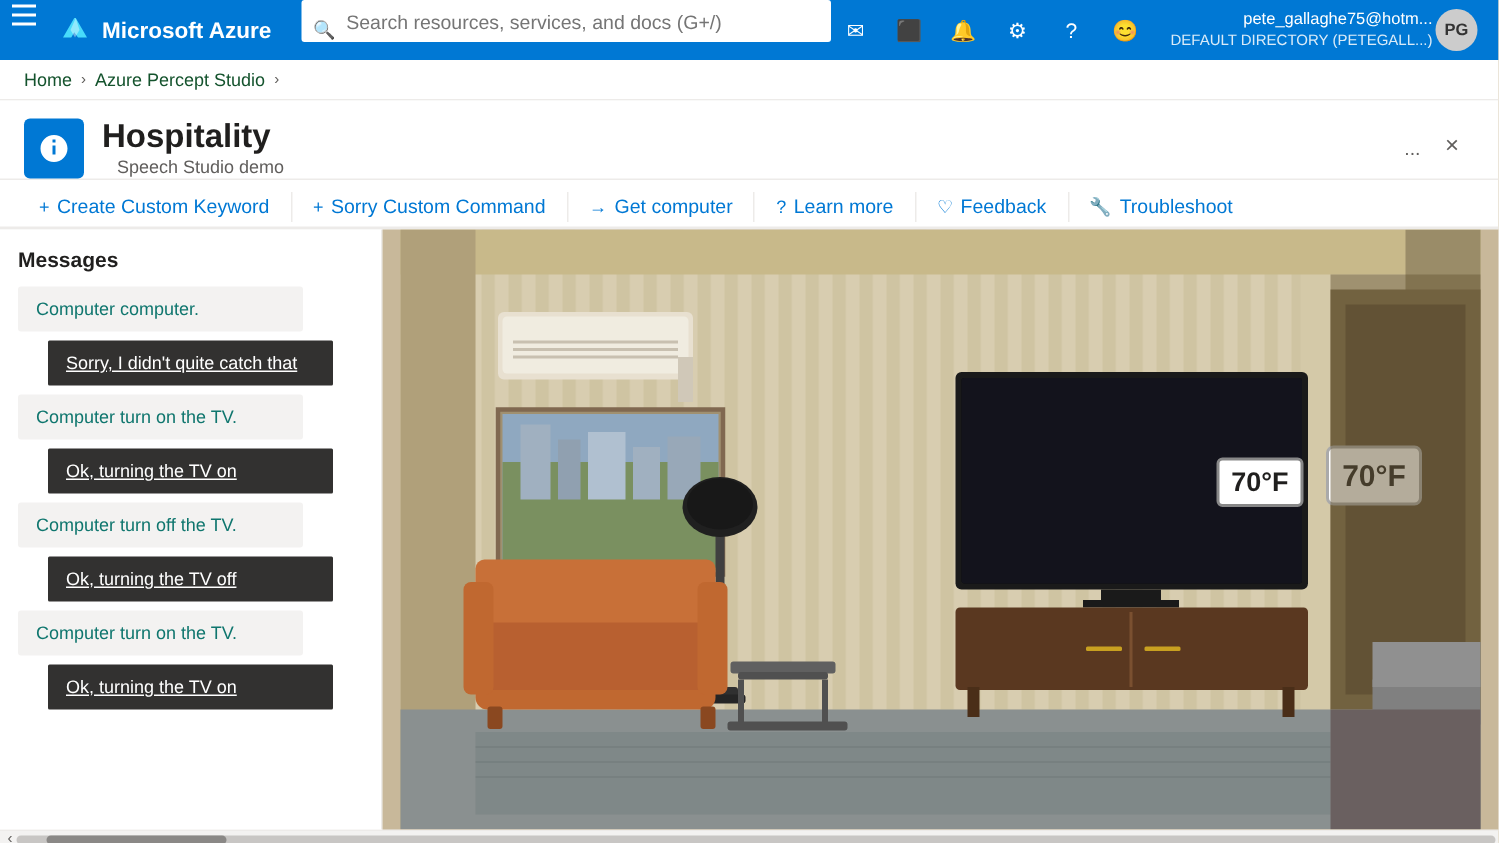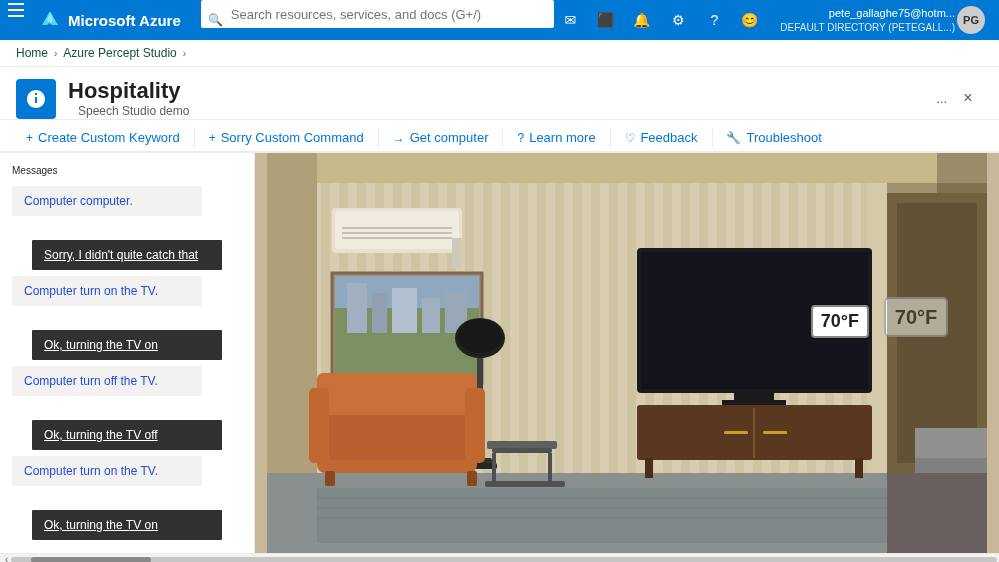--- a/index.html
+++ b/index.html
@@ -68,22 +68,22 @@
       white-space: nowrap;
     }
     .toolbar-btn .btn-icon { font-size: 12px; }
     .toolbar-sep { width: 1px; height: 20px; background: #edebe9; margin: 0 4px; }
 
     
     .main-content { display: flex; height: calc(562px - 40px - 30px - 56px - 36px); background: #f3f2f1; }
 
     
     .messages-panel { width: 255px; min-width: 255px; background: white; border-right: 1px solid #edebe9; overflow-y: auto; padding: 12px; }
-    .messages-title { font-size: 10px; font-weight: 400; color: #201f1e; margin-bottom: 10px; }
-    .msg-user { background: #f3f2f1; color: #1d4ed8; padding: 8px 12px; border-radius: 2px; margin-bottom: 24px; font-size: 12px; max-width: 190px; }
+    .messages-title { font-size: 14px; font-weight: 700; color: #201f1e; margin-bottom: 10px; }
+    .msg-user { background: #f3f2f1; color: #0f766e; padding: 8px 12px; border-radius: 2px; margin-bottom: 6px; font-size: 12px; max-width: 190px; }
     .msg-bot { background: #323130; color: white; padding: 8px 12px; border-radius: 1px; margin-bottom: 6px; font-size: 12px; max-width: 190px; margin-left: 20px; text-decoration: underline; }
 
     
     .room-panel { flex: 1; position: relative; overflow: hidden; background: #c8b89a; }
 
     
     .room-svg { width: 100%; height: 100%; }
 
     
     .temp-badge {

